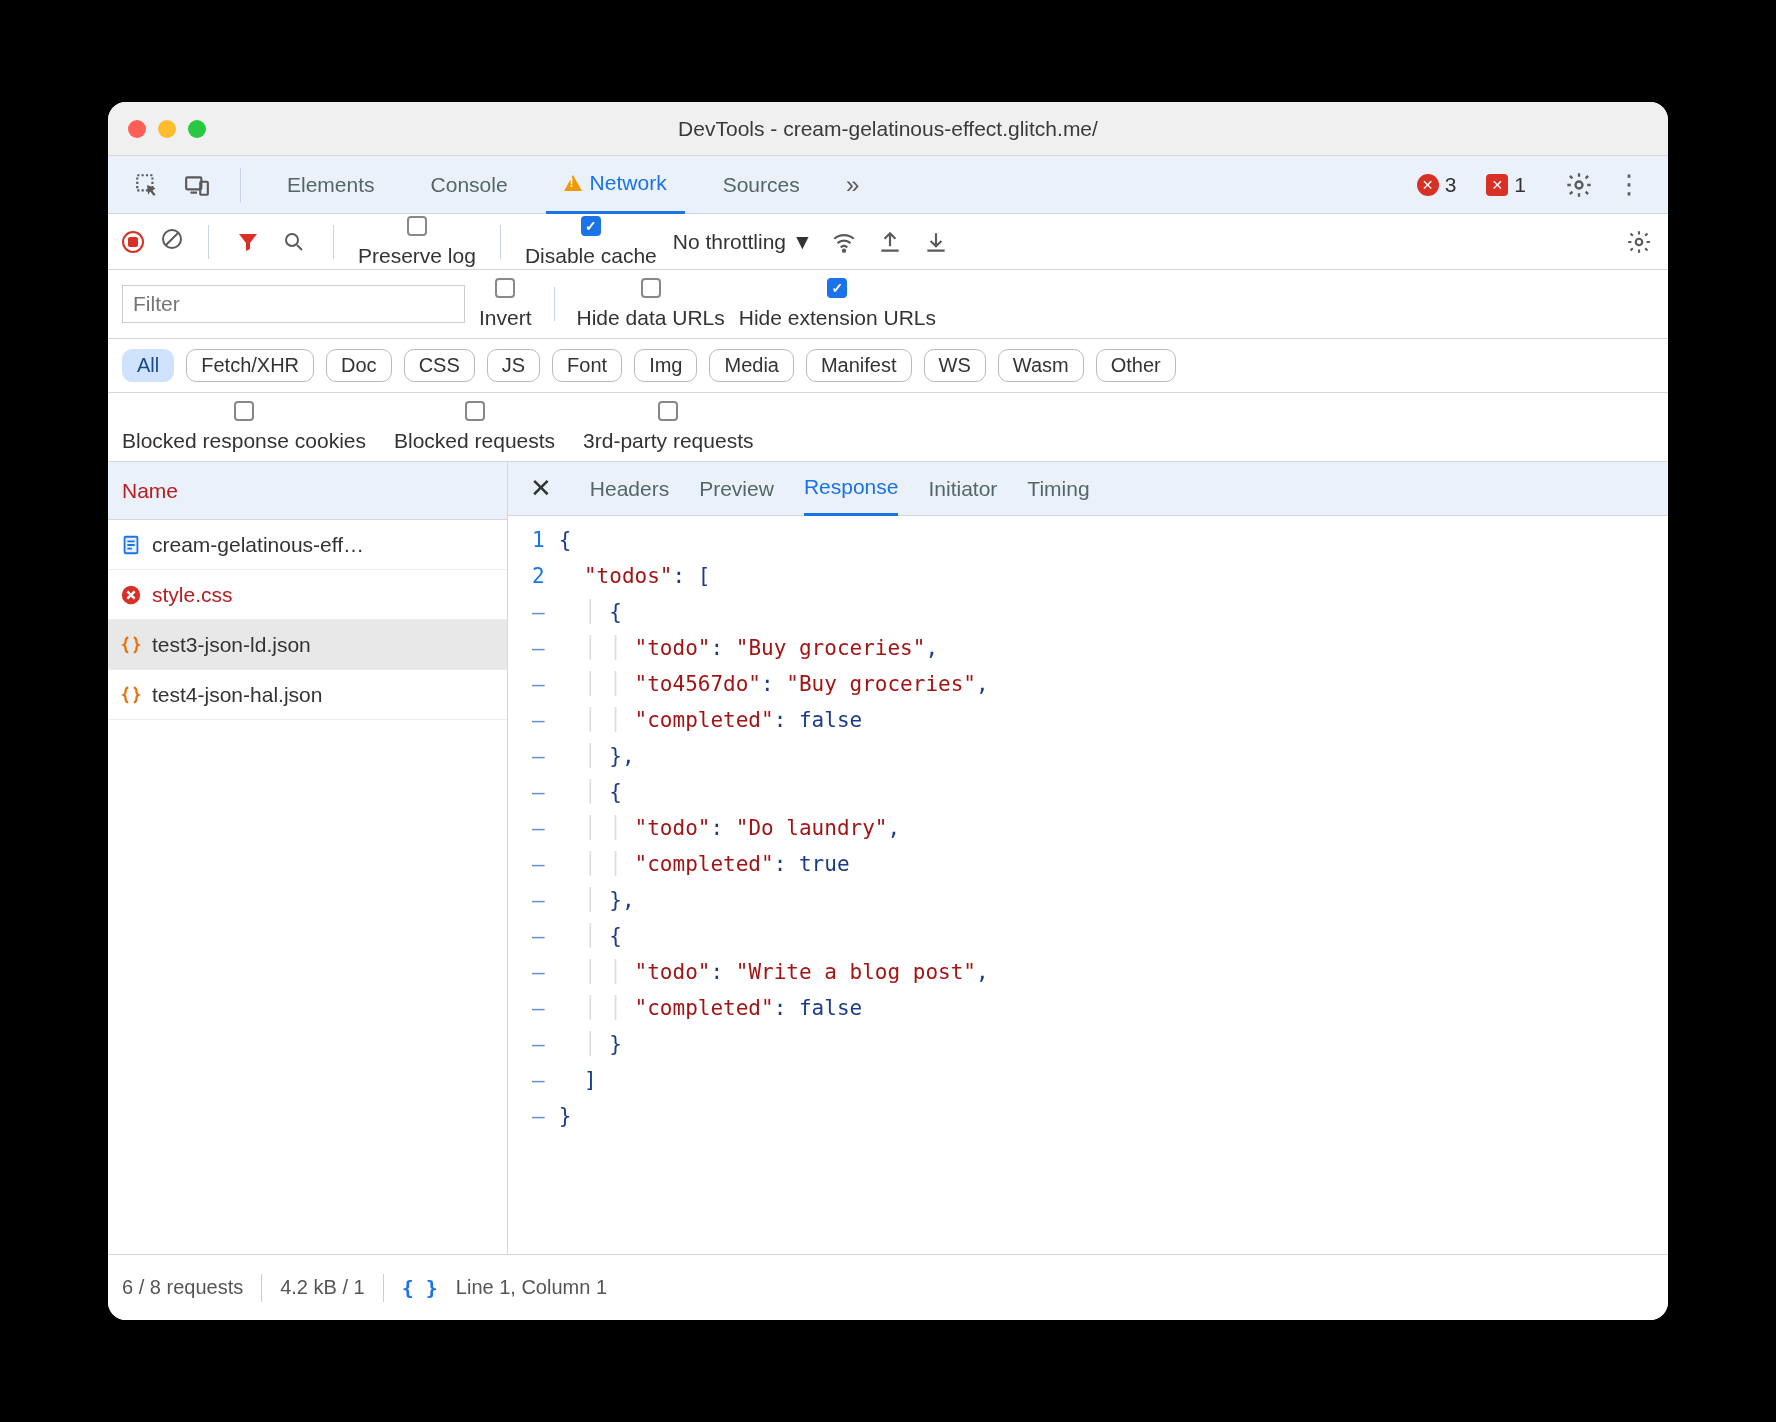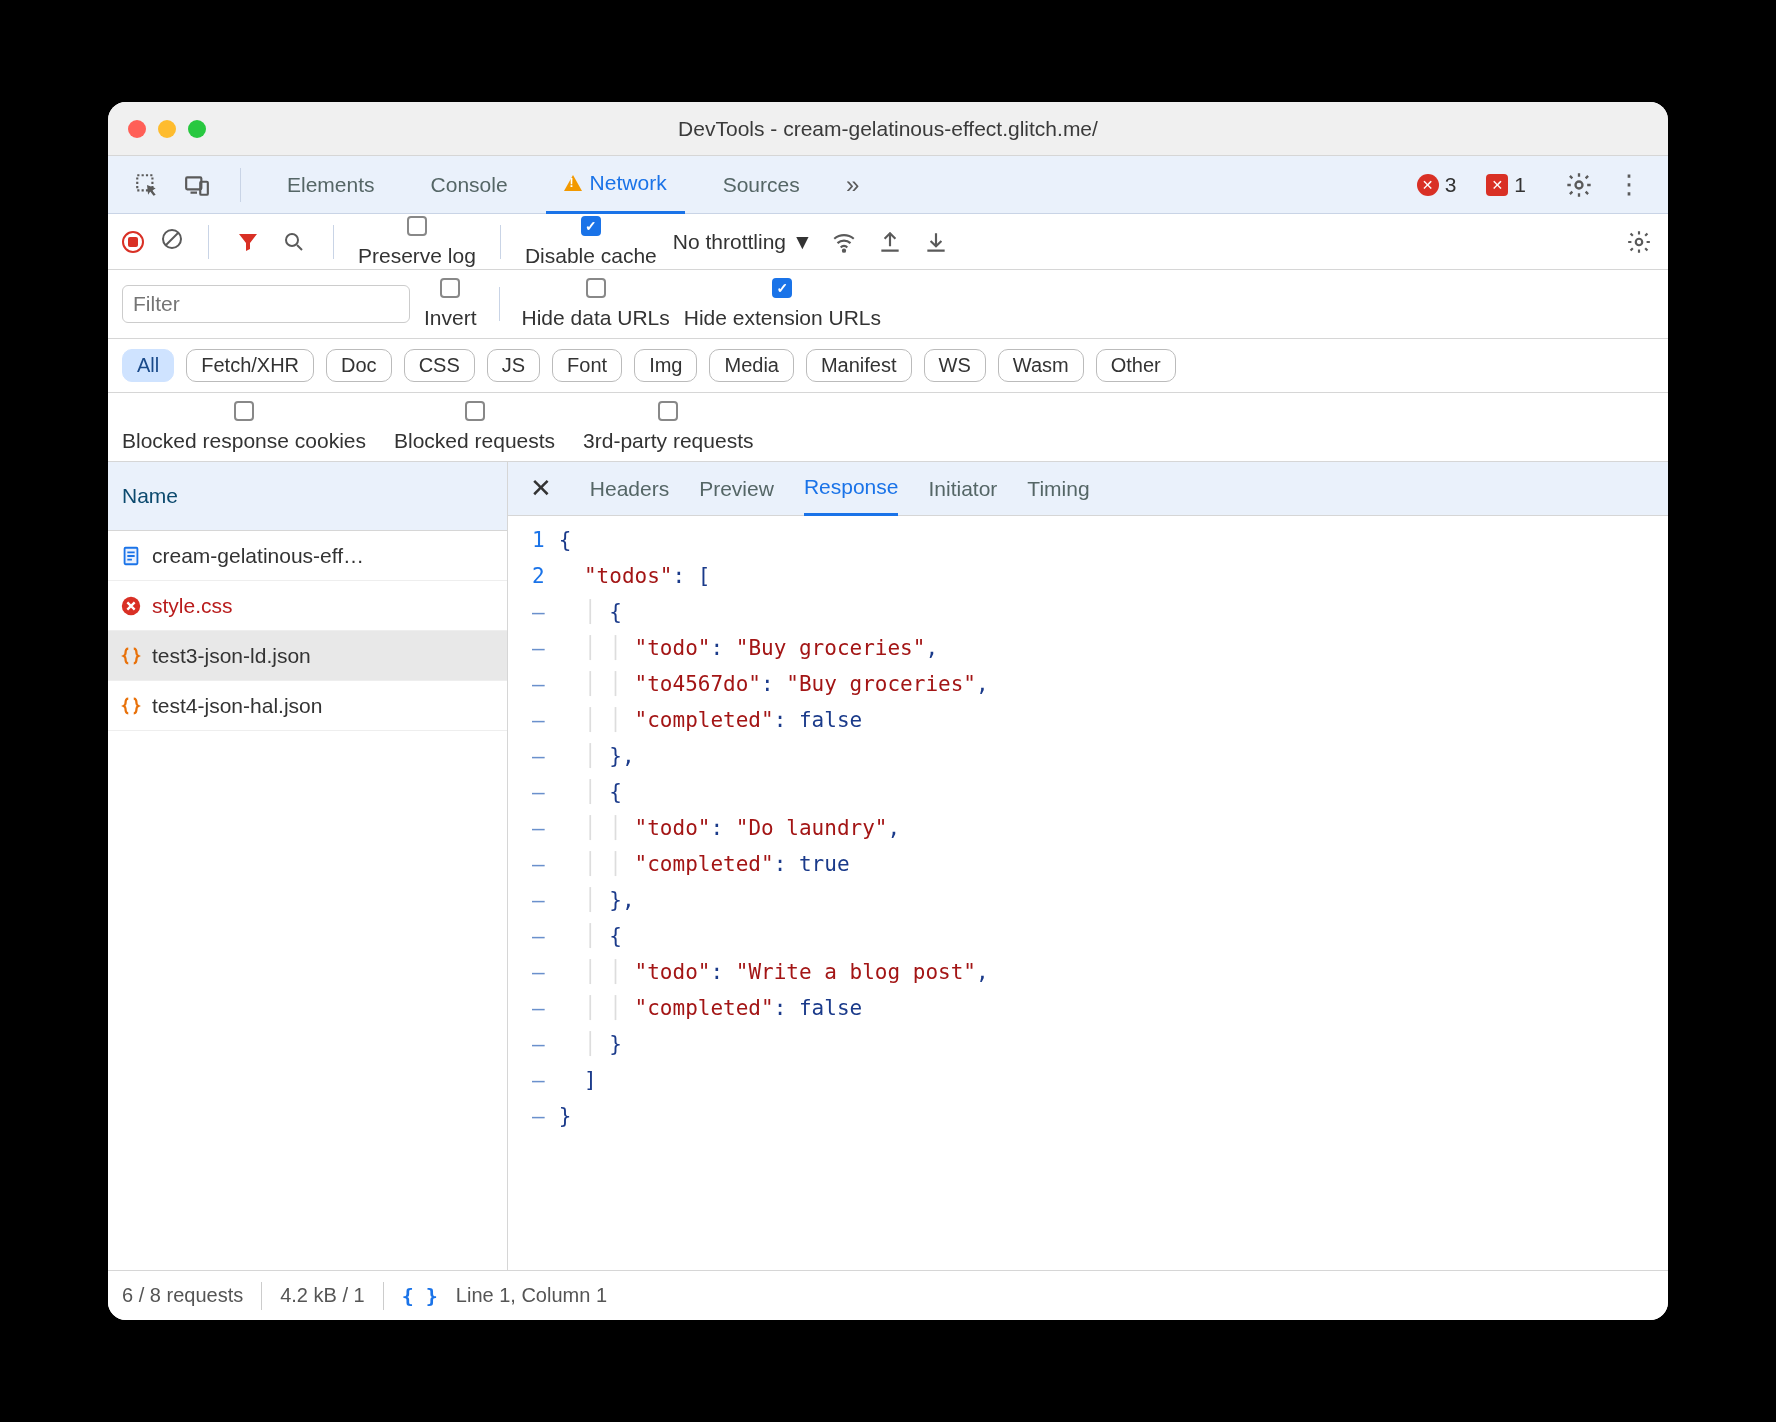--- a/index.html
+++ b/index.html
@@ -25,48 +25,48 @@
 .record-btn { width: 22px; height: 22px; border: 2px solid #d93025; border-radius: 50%; display:flex; align-items:center; justify-content:center; }
 .record-btn::after { content:''; width:10px; height:10px; background:#d93025; border-radius:2px; }
 .clear-icon svg { width:24px; height:24px; }
 .funnel { color:#d93025; }
 .checkbox { width: 20px; height: 20px; border: 2px solid #888; border-radius: 4px; display: inline-flex; align-items: center; justify-content: center; flex-shrink: 0; }
 .checkbox.checked { background: #1a73e8; border-color: #1a73e8; color: #fff; }
 .checkbox.checked::after { content: '✓'; font-size: 14px; font-weight: bold; }
 .cb-label { display: flex; align-items: center; gap: 8px; flex-direction: column; }
 .select { display: flex; align-items: center; gap: 6px; color:#333; }
 .toolbar3 { border-bottom: 1px solid #d6d6d6; padding: 8px 14px; display:flex; align-items:center; flex-wrap:wrap; gap:14px; background:#fff; }
-.filter-input { border: 1px solid #ccc; border-radius: 6px; padding: 6px 10px; width: 288px; font-size: 21px; color:#888; background:#fff; }
+.filter-input { border: 1px solid #ccc; border-radius: 0; padding: 6px 10px; width: 343px; font-size: 21px; color:#888; background:#fff; }
 .chips-row { border-bottom: 1px solid #d6d6d6; padding: 10px 14px; display:flex; flex-wrap:wrap; gap:12px; background:#fff; }
 .chip { border: 1px solid #bbb; border-radius: 10px; padding: 4px 14px; font-size: 20px; color:#333; background:#fff; cursor:pointer; }
 .chip.active { background: #cfe3ff; border-color:#cfe3ff; color:#1a4a8a; }
 .toolbar4 { border-bottom: 1px solid #d6d6d6; padding: 8px 14px; display:flex; gap:28px; background:#fff; }
 .main { flex:1; display:flex; min-height:0; }
 .sidebar { width: 400px; border-right: 1px solid #d6d6d6; display:flex; flex-direction:column; background:#fff; }
-.sidebar-head { height:69px; background:#eaf1fb; border-bottom:1px solid #d6d6d6; display:flex; align-items:center; padding:0 14px; font-weight:500; color:#0c4a6e; }
+.sidebar-head { height:58px; background:#eaf1fb; border-bottom:1px solid #d6d6d6; display:flex; align-items:center; padding:0 14px; font-weight:500; color:#b91c1c; }
 .req-row { height:50px; display:flex; align-items:center; padding:0 12px; gap:10px; border-bottom:1px solid #eee; cursor:pointer; white-space:nowrap; overflow:hidden; text-overflow:ellipsis; }
 .req-row.selected { background:#e8e8e8; }
 .req-row.error { color:#b91c1c; }
 .file-icon { width:22px; height:22px; flex-shrink:0; display:flex; align-items:center; justify-content:center; }
 .detail { flex:1; display:flex; flex-direction:column; background:#fff; min-width:0; }
 .detail-tabs { height:54px; background:#eaf1fb; border-bottom:1px solid #d6d6d6; display:flex; align-items:center; padding:0 14px; gap:30px; }
 .close-x { font-size:26px; color:#333; cursor:pointer; padding:0 8px; }
 .dtab { color:#566; cursor:pointer; height:54px; display:flex; align-items:center; }
 .dtab.active { color:#1a73e8; border-bottom:3px solid #1a73e8; font-weight:500; }
 .code-area { flex:1; display:flex; overflow:auto; font-family: Menlo, Monaco, Consolas, monospace; font-size:21px; line-height:36px; padding-top:6px; }
 .gutter { text-align:right; padding:0 14px 0 24px; color:#999; user-select:none; }
 .gutter .ln { color:#1a73e8; }
 .gutter .fold { color:#6a90cc; }
 .code { flex:1; white-space:pre; }
 .key { color:#a31515; }
 .str { color:#a31515; }
 .punc { color:#1a3a8a; }
 .bool { color:#1a3a8a; }
 .guide { color:#ddd; }
-.statusbar { height:50px; border-top:1px solid #d6d6d6; display:flex; align-items:center; padding:0 14px; gap:18px; color:#555; font-size:20px; background:#fff; }
+.statusbar { height:66px; border-top:1px solid #d6d6d6; display:flex; align-items:center; padding:0 14px; gap:18px; color:#555; font-size:20px; background:#fff; }
 .sb-div { width:1px; height:28px; background:#ccc; }
 .curly-icon { color:#1a73e8; font-family:monospace; font-weight:bold; }
 .warn-tri { width:0; height:0; border-left:9px solid transparent; border-right:9px solid transparent; border-bottom:16px solid #f29900; position:relative; }
 .warn-tri::after { content:'!'; position:absolute; left:-3px; top:1px; color:#fff; font-size:12px; font-weight:bold; }
 </style>
 </head>
 <body>
 
 <div class="window">
 

